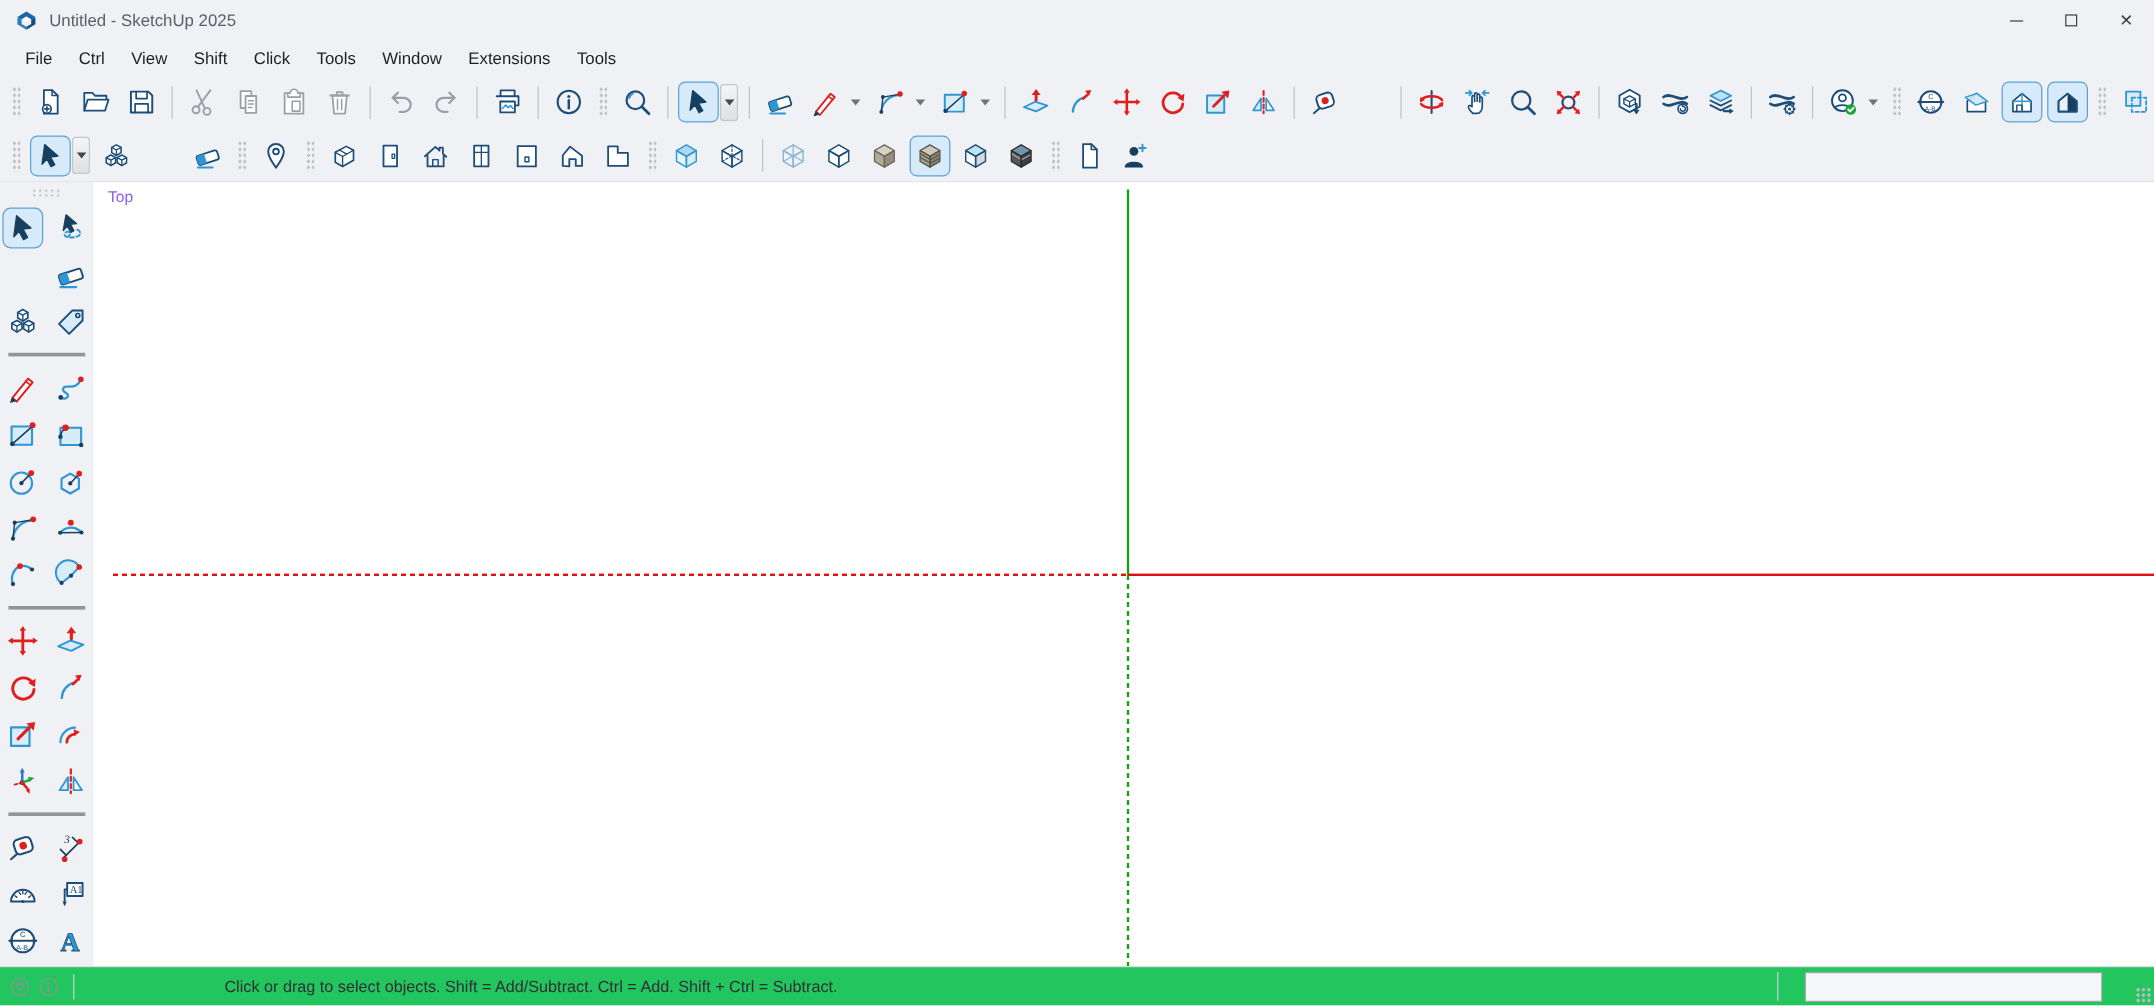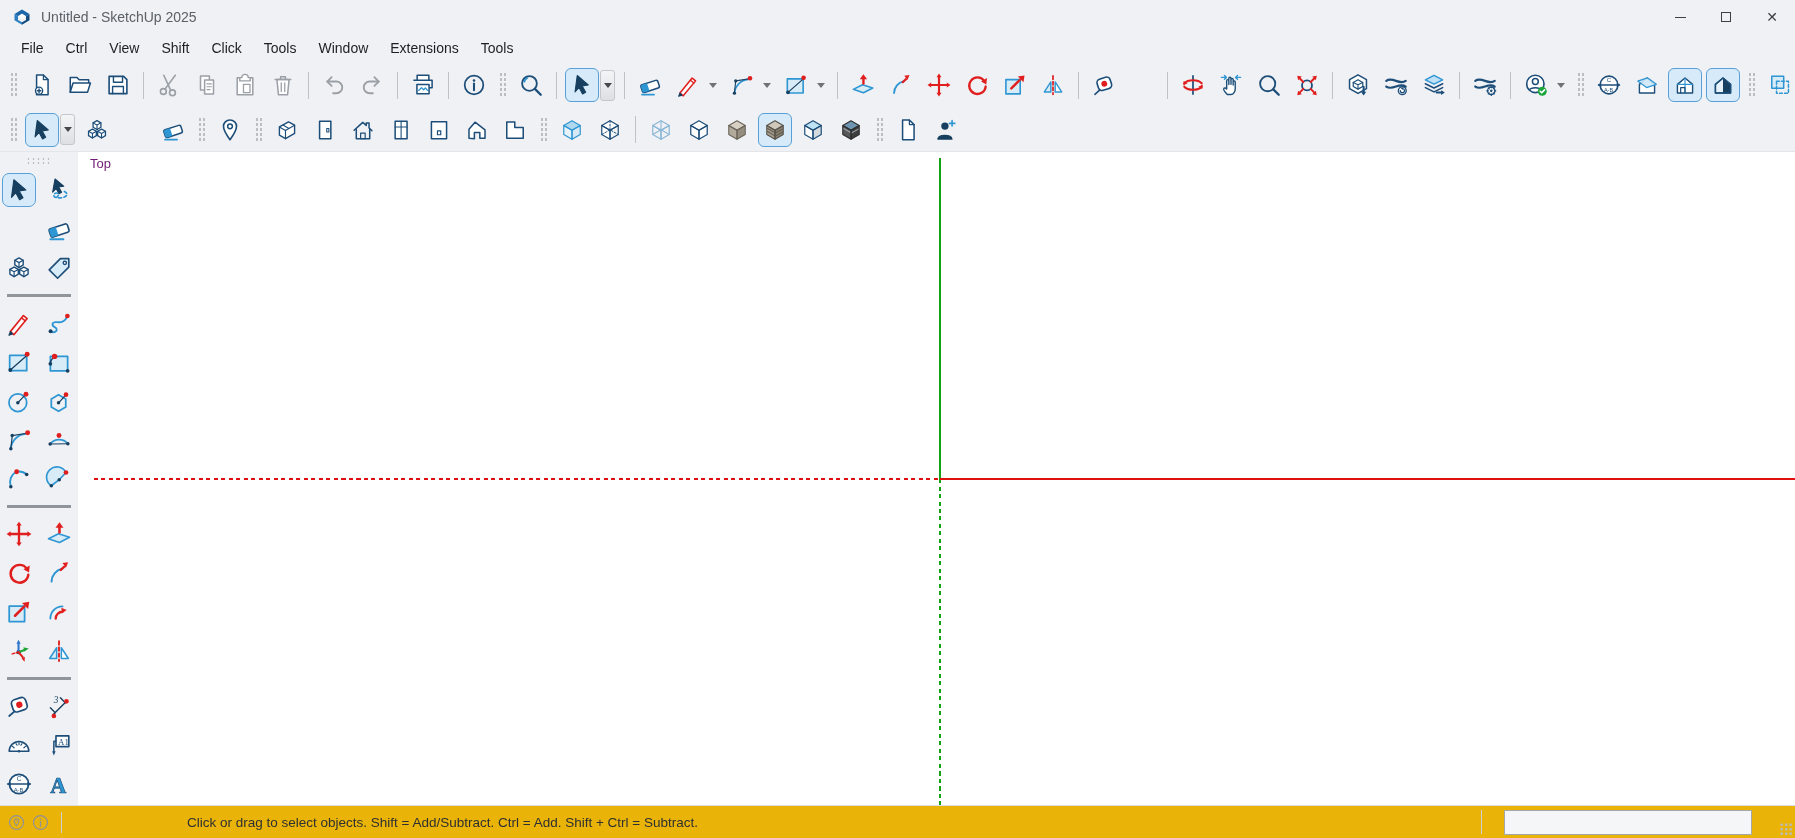--- a/index.html
+++ b/index.html
@@ -41,31 +41,31 @@
   .left-toolbar { width:78px; background:#f0f1f4; padding-top:3px; display:flex; flex-direction:column; align-items:center; flex:0 0 auto; }
   .lt-grip { width:26px; height:7px; margin:2px 0 4px 0;
     background-image:radial-gradient(#bcbec2 1px, transparent 1.2px); background-size:5px 4px; }
   .lt-grid { display:grid; grid-template-columns:34px 34px; column-gap:6px; row-gap:5px; justify-items:center; align-items:center; }
   .lt-btn { width:34px; height:34px; border-radius:7px; display:flex; align-items:center; justify-content:center; border:1px solid transparent; }
   .lt-btn svg { width:28px; height:28px; display:block; }
   .lt-btn.selected { background:#d6eaf9; border-color:#58a0d8; }
   .lt-sep { grid-column:1 / 3; width:64px; height:3px; background:#90959b; margin:4px 0; }
 
   .canvas { flex:1 1 auto; position:relative; background:#ffffff; overflow:hidden; }
-  .view-label { position:absolute; left:12px; top:4px; font-size:13px; color:#701a75; }
+  .view-label { position:absolute; left:12px; top:4px; font-size:13px; color:#8b5cf6; }
   .axis { position:absolute; }
   .axis-green-solid { left:861px; top:6px; width:2px; height:321px; }
   .axis-green-dash  { left:861px; top:327px; width:2px; bottom:0;
      background-image:repeating-linear-gradient(180deg, var(--axgreen) 0 4px, transparent 4px 7.5px); }
   .axis-red-dash { left:16px; top:326px; height:2px; width:845px;
      background-image:repeating-linear-gradient(90deg, var(--axred) 0 4px, transparent 4px 7.5px); }
   .axis-red-solid { left:862px; top:326px; right:0; height:2px; }
 
   
-  .statusbar { height:33px; background:#eab308; border-top:1px solid #dddee1; display:flex; align-items:center; padding:0 2px 0 7px; flex:0 0 auto; }
+  .statusbar { height:33px; background:#22c55e; border-top:1px solid #dddee1; display:flex; align-items:center; padding:0 2px 0 7px; flex:0 0 auto; }
   .sb-icon { width:19px; height:19px; margin-right:5px; }
   .sb-icon svg { width:19px; height:19px; display:block; }
   .sb-divider { width:1px; height:21px; background:#cdd0d4; margin:0 0 0 6px; }
   .sb-msg { margin-left:125px; font-size:13.5px; color:#2e3033; white-space:nowrap; }
   .sb-right-divider { width:1px; height:24px; background:#cdd0d4; margin-left:auto; }
   .meas-box { width:248px; height:25px; margin-left:22px; margin-right:28px; border:1px solid #a3a6ab; border-radius:1px; background:#f5f6f8; font-size:13px; color:#2e3033; padding:0 6px; outline:none; font-family:"Liberation Sans",sans-serif; }
   .sb-grip { width:13px; height:13px; align-self:flex-end; margin-bottom:2px;
     background-image:radial-gradient(#b9bbbf 1.2px, transparent 1.4px); background-size:4.5px 4.5px; background-position:bottom right; }
 </style>
 </head>

